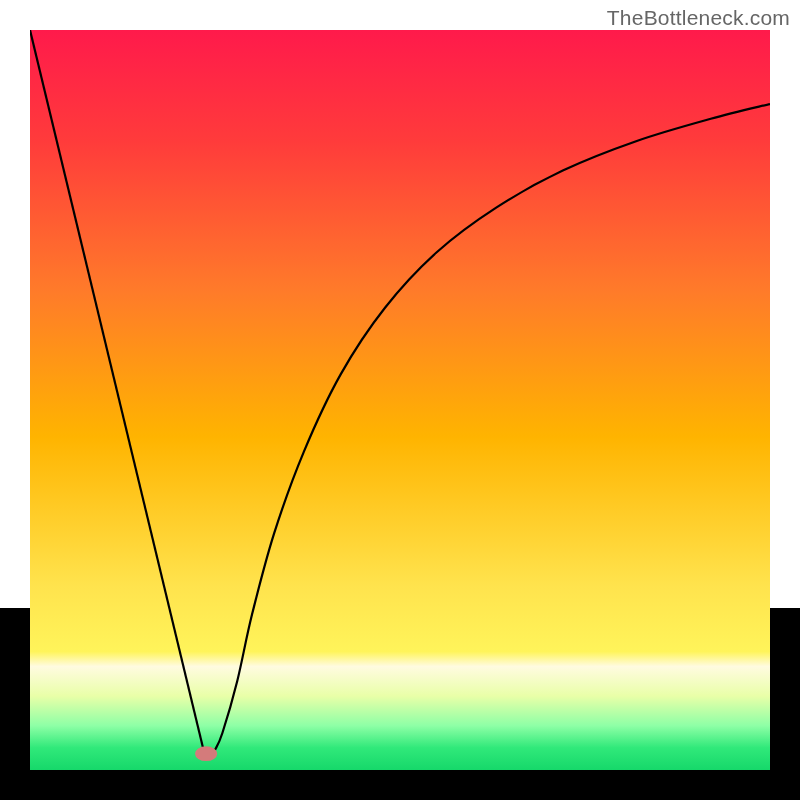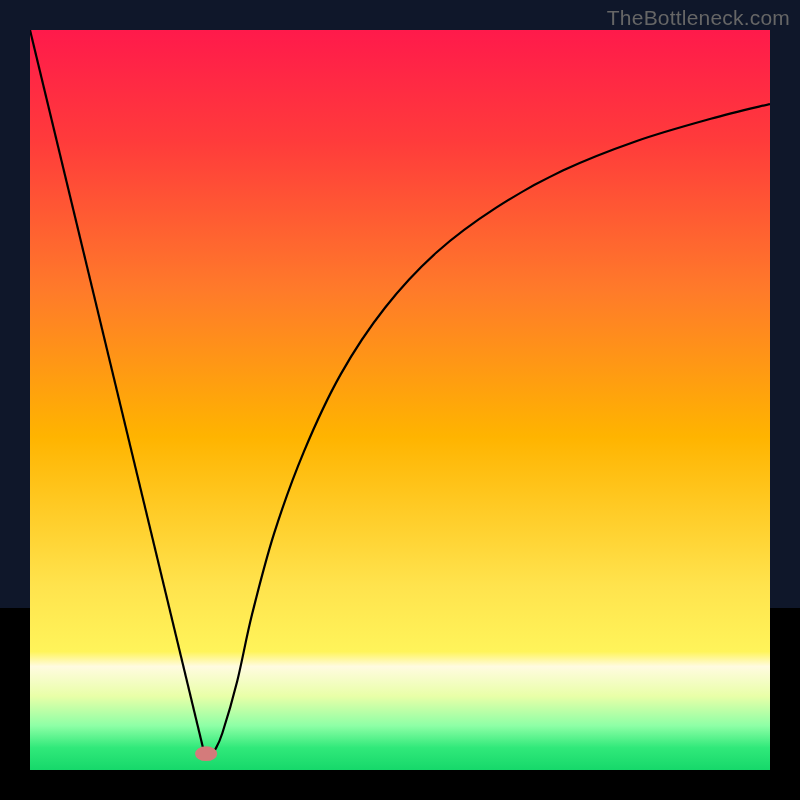--- a/index.html
+++ b/index.html
@@ -7,21 +7,21 @@
     padding: 0;
     width: 800px;
     height: 800px;
     background: #000;
     font-family: Arial, Helvetica, sans-serif;
   }
   .container {
     position: relative;
     width: 800px;
     height: 608px;
-    background: #0f172a;
+    background: #ffffff;
   }
   .plot-area {
     position: absolute;
     left: 30px;
     top: 30px;
     width: 740px;
     height: 740px;
     overflow: hidden;
   }
   .attribution {

